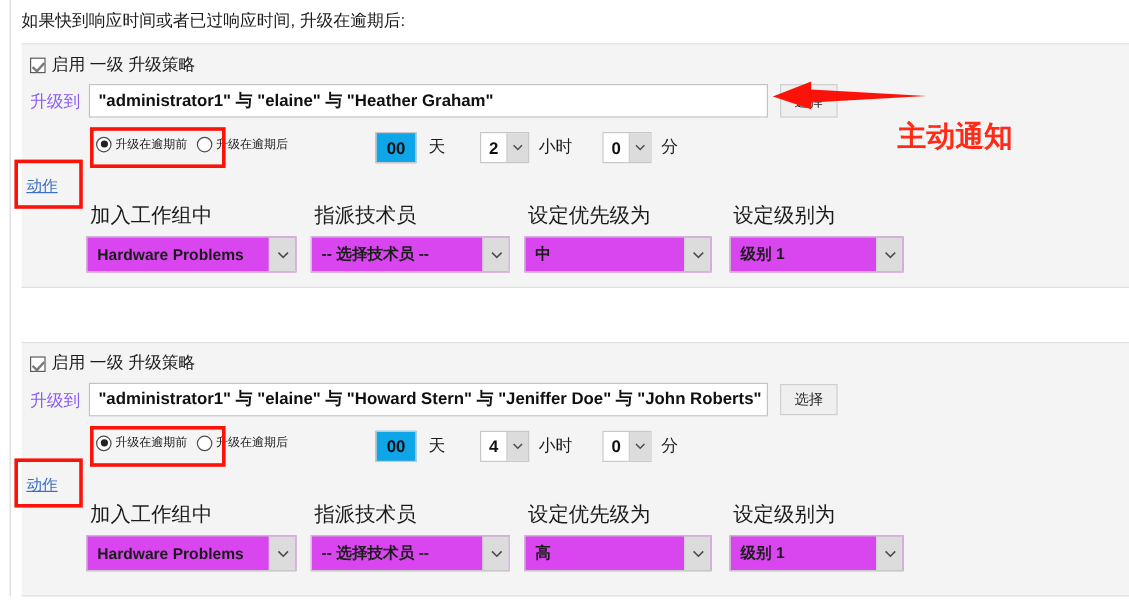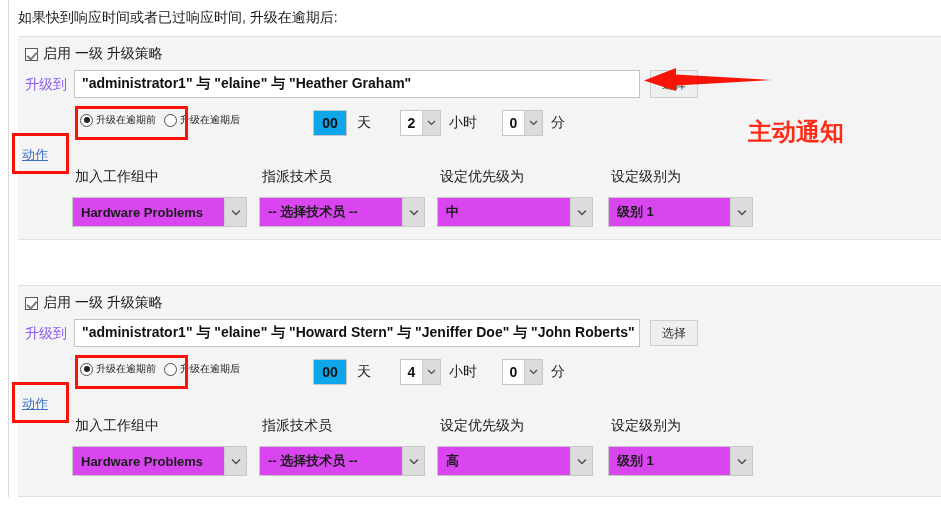--- a/index.html
+++ b/index.html
@@ -171,21 +171,21 @@
   .link {
     position: absolute;
     font-size: 13px;
     color: #3b6fc4;
     text-decoration: underline;
     white-space: nowrap;
   }
 
   .col-label {
     position: absolute;
-    font-size: 14px;
+    font-size: 17px;
     color: #1a1a1a;
     white-space: nowrap;
   }
 
   .select {
     position: absolute;
     background: #d946ef;
     border: 1px solid #c8c8c8;
     display: flex;
     align-items: stretch;
@@ -216,21 +216,20 @@
     border: 3px solid #fb1208;
     background: transparent;
     pointer-events: none;
   }
   .redtext {
     position: absolute;
     color: #ff2b16;
     font-size: 24px;
     font-weight: bold;
     white-space: nowrap;
-    margin-top: 18px;
   }
   .arrow-svg { position: absolute; }
 </style>
 </head>
 <body>
 
 <div id="root">
 
   <div class="outer-rule"></div>
 

